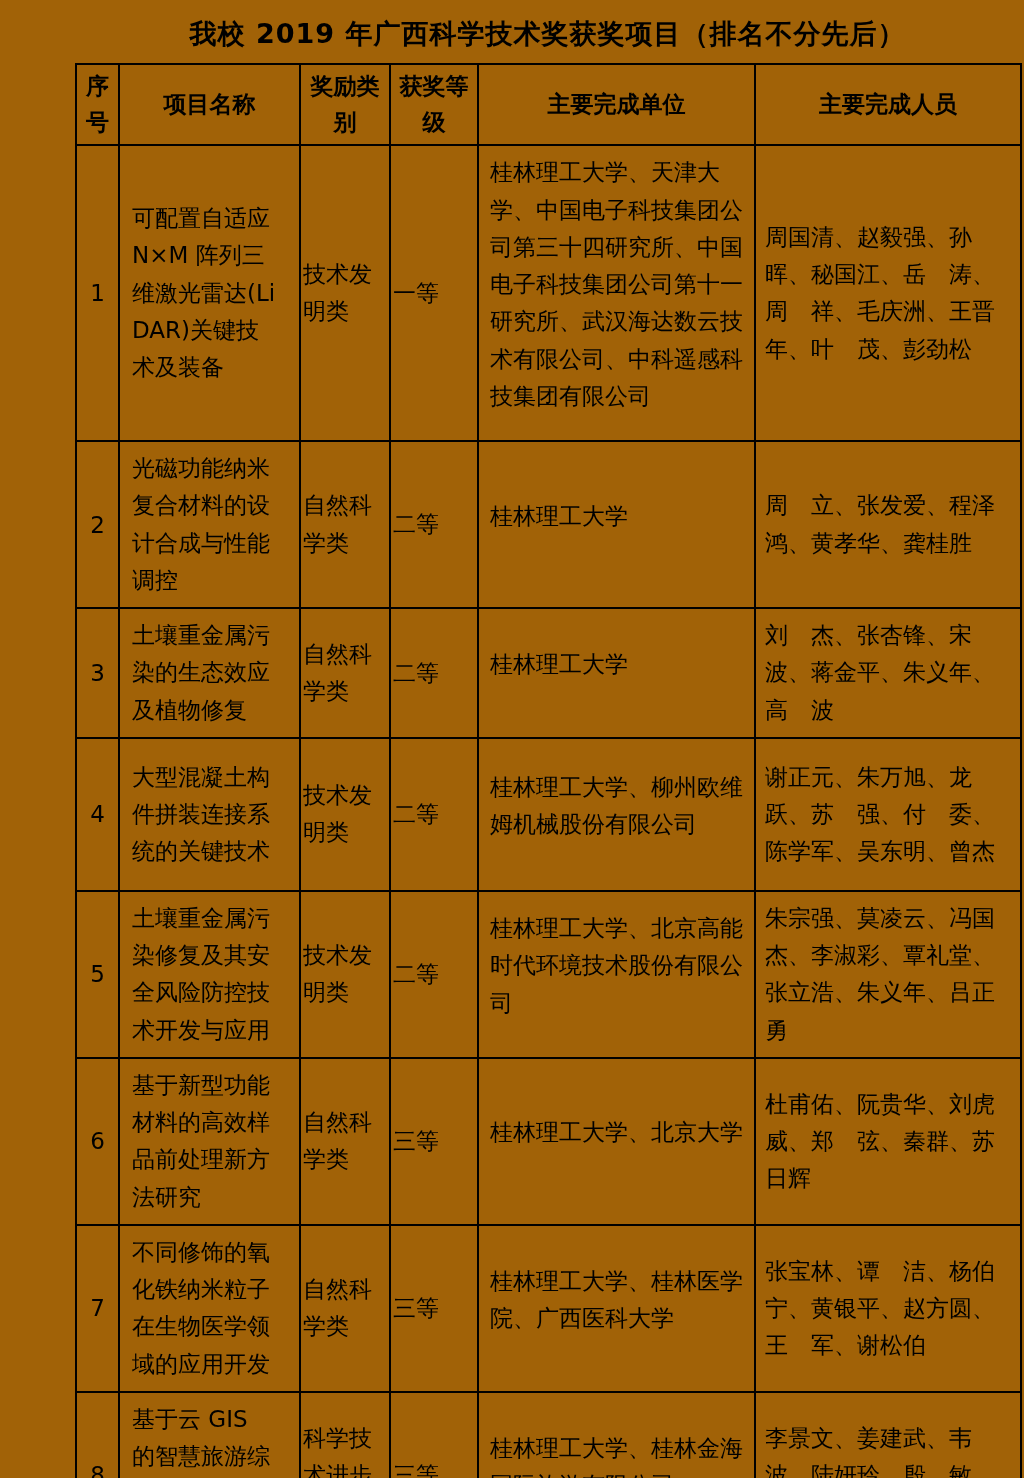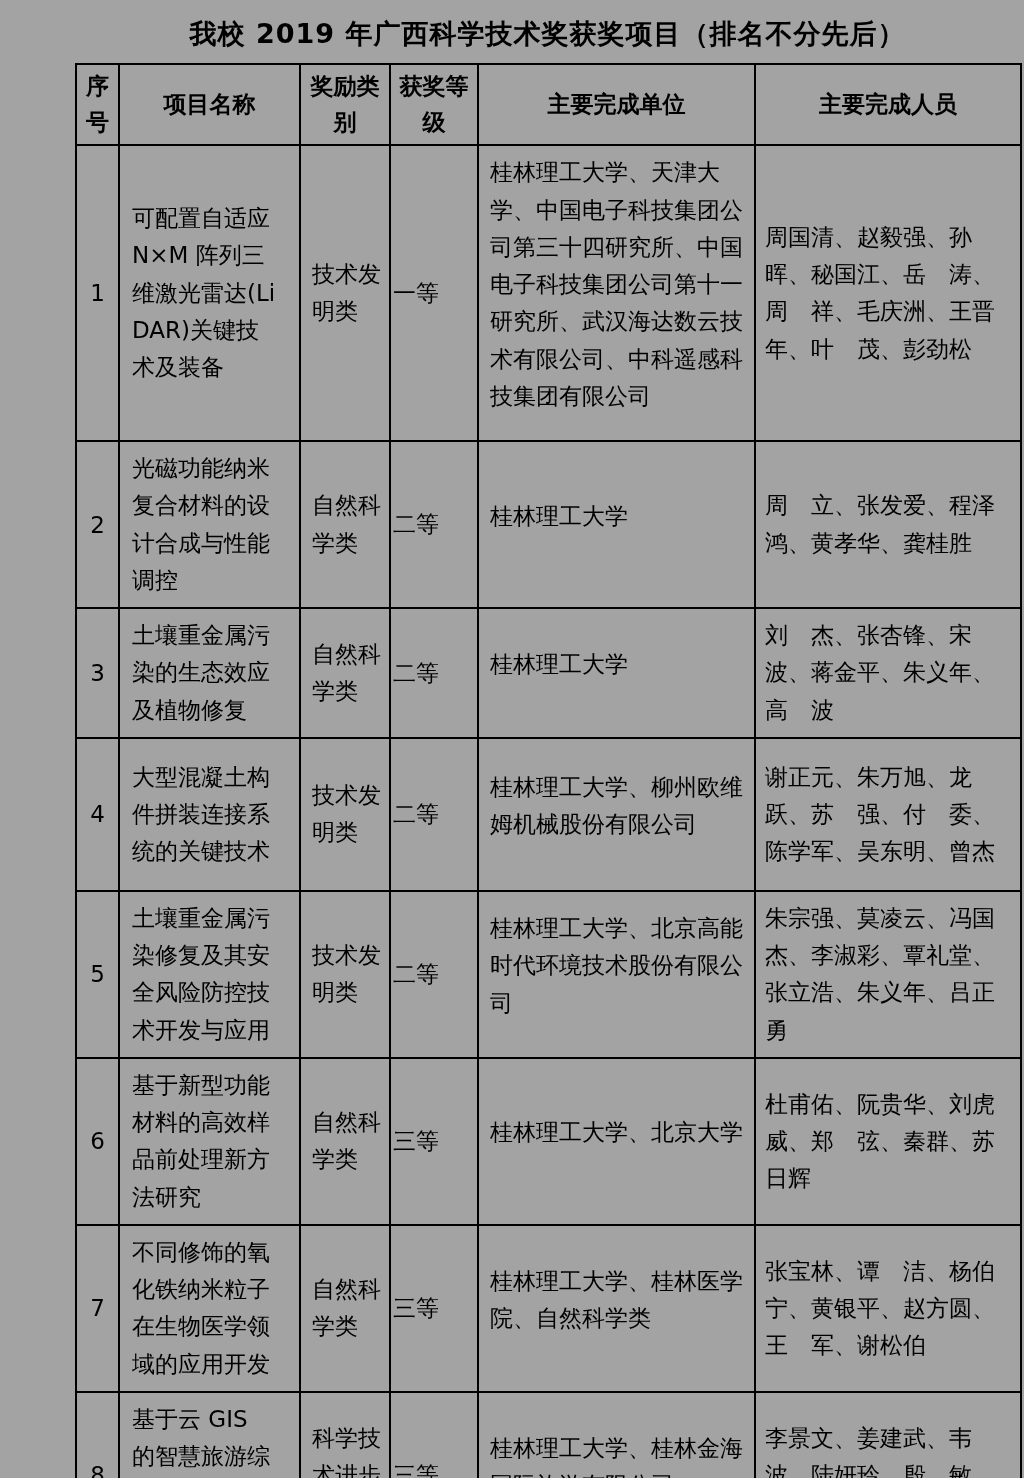--- a/index.html
+++ b/index.html
@@ -6,21 +6,21 @@
   html, body {
     margin: 0;
     padding: 0;
     background: #ffffff;
     font-family: "DejaVu Sans", "Liberation Sans", sans-serif;
     color: #000000;
   }
   .page {
     width: 1024px;
     height: 1478px;
-    background: #a3a3a3;
+    background: #a16207;
     padding-top: 12px;
     overflow: hidden;
   }
   .doc-title {
     width: 945px;
     margin: 4px 0 12px 75px;
     text-align: center;
     font-size: 27px;
     font-weight: bold;
     letter-spacing: 1px;
@@ -47,21 +47,21 @@
     height: 80px;
     padding: 4px 2px;
     line-height: 1.55;
   }
   td.col-no {
     text-align: center;
     padding: 4px 2px;
     font-size: 22px;
   }
   td.col-project  { padding: 8px 22px 8px 12px; line-height: 1.62; }
-  td.col-category { padding: 8px 4px 8px 11px; line-height: 1.62; border-radius: 31px; }
+  td.col-category { padding: 8px 4px 8px 2px; line-height: 1.62; border-radius: 31px; }
   td.col-grade    { padding: 4px 2px; }
   td.col-units    { padding: 8px 6px 25px 11px; line-height: 1.62; }
   td.col-people   { padding: 8px 4px 8px 9px;  line-height: 1.62; margin-top: 45px; }
 
   
   tbody tr:nth-child(1) td { height: 272px; }
   tbody tr:nth-child(2) td { height: 153px; }
   tbody tr:nth-child(3) td { height: 114px; }
   tbody tr:nth-child(4) td { height: 153px; }
   tbody tr:nth-child(5) td { height: 158px; }
@@ -142,21 +142,21 @@
           <td class="col-category">自然科学类</td>
           <td class="col-grade">三等</td>
           <td class="col-units">桂林理工大学、北京大学</td>
           <td class="col-people">杜甫佑、阮贵华、刘虎威、郑　弦、秦群、苏日辉</td>
         </tr>
         <tr>
           <td class="col-no">7</td>
           <td class="col-project">不同修饰的氧化铁纳米粒子在生物医学领域的应用开发</td>
           <td class="col-category">自然科学类</td>
           <td class="col-grade">三等</td>
-          <td class="col-units">桂林理工大学、桂林医学院、自然科学类</td>
+          <td class="col-units">桂林理工大学、桂林医学院、广西医科大学</td>
           <td class="col-people">张宝林、谭　洁、杨伯宁、黄银平、赵方圆、王　军、谢松伯</td>
         </tr>
         <tr>
           <td class="col-no">8</td>
           <td class="col-project">基于云 GIS 的智慧旅游综合服务平台开发与应用</td>
           <td class="col-category">科学技术进步类</td>
           <td class="col-grade">三等</td>
           <td class="col-units">桂林理工大学、桂林金海国际旅游有限公司</td>
           <td class="col-people">李景文、姜建武、韦波、陆妍玲、殷　敏、谢永雄、卢明</td>
         </tr>

